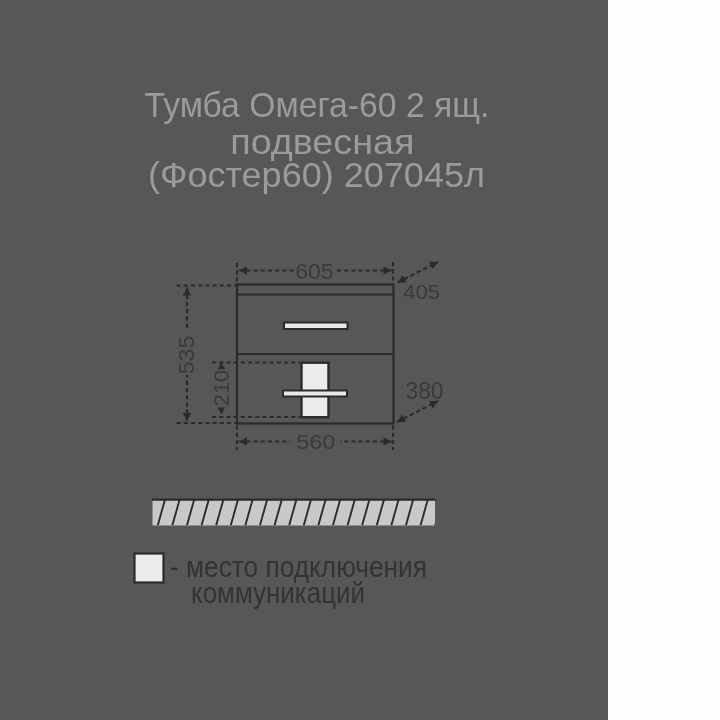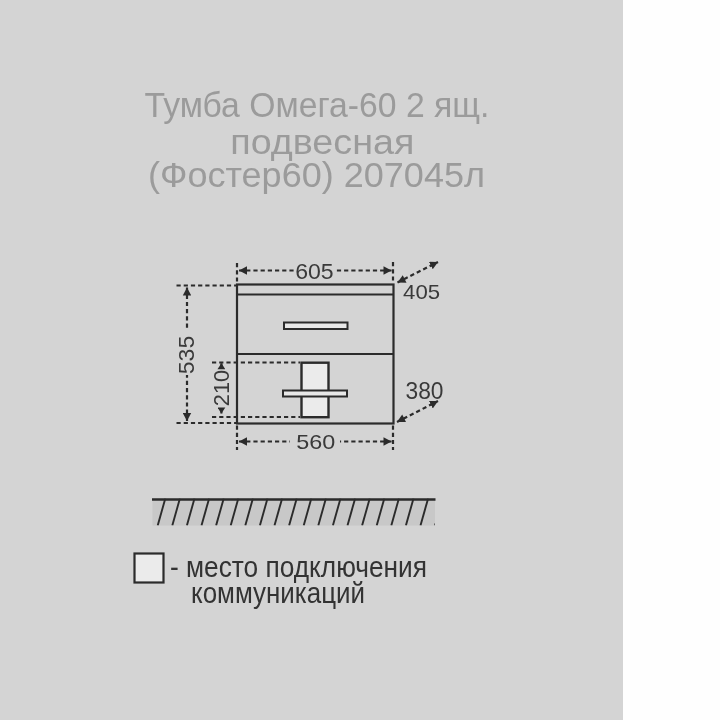--- a/index.html
+++ b/index.html
@@ -1,17 +1,17 @@
 <!DOCTYPE html>
 <html><head>
 <meta charset="utf-8">
 <style>
   html,body{margin:0;padding:0;background:#fefefe;}
-  #page{position:relative;filter:grayscale(1);width:608px;height:720px;background:#86efac;overflow:hidden;
-        font-family:"Liberation Sans", sans-serif;padding-left:15px;}
+  #page{position:relative;filter:grayscale(1);width:608px;height:720px;background:#0369a1;overflow:hidden;
+        font-family:"Liberation Sans", sans-serif;}
   svg{position:absolute;left:0;top:0;}
   text{font-family:"Liberation Sans", sans-serif;}
 </style>
 </head>
 <body>
 <div id="page">
 <svg width="720" height="720" viewBox="0 0 720 720">
   <defs>
     <marker id="ah" markerWidth="9" markerHeight="9" refX="0.5" refY="4.2" orient="auto" markerUnits="userSpaceOnUse">
       <path d="M0.5,4.2 L8.5,0 L8.5,8.4 Z" fill="#2b2b2b"></path>

